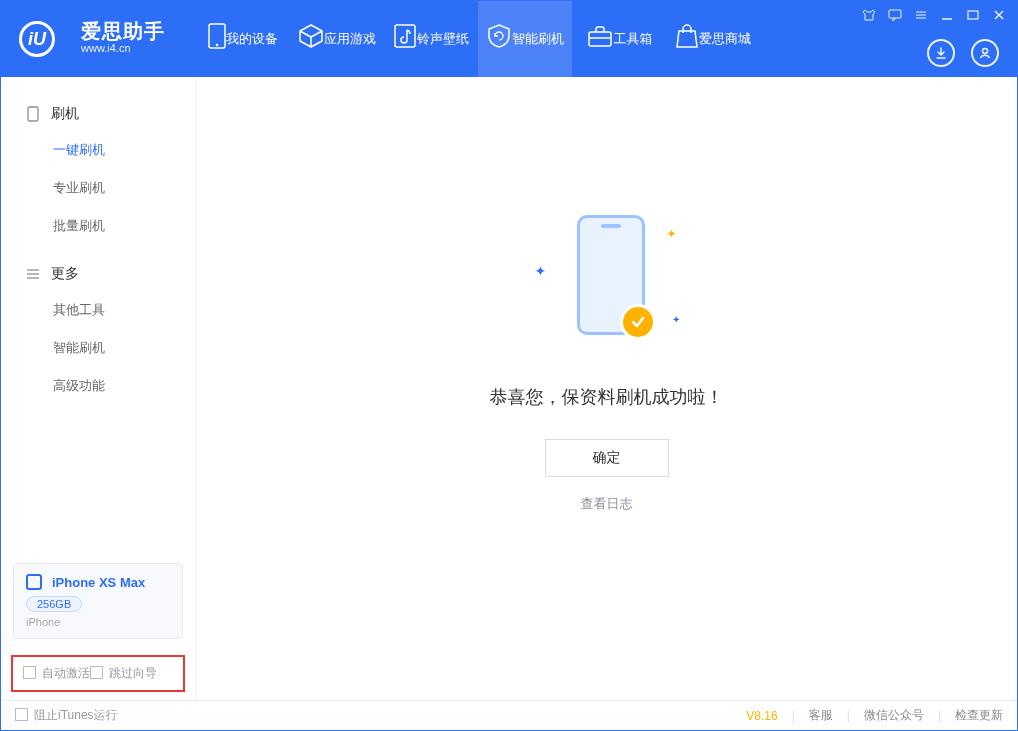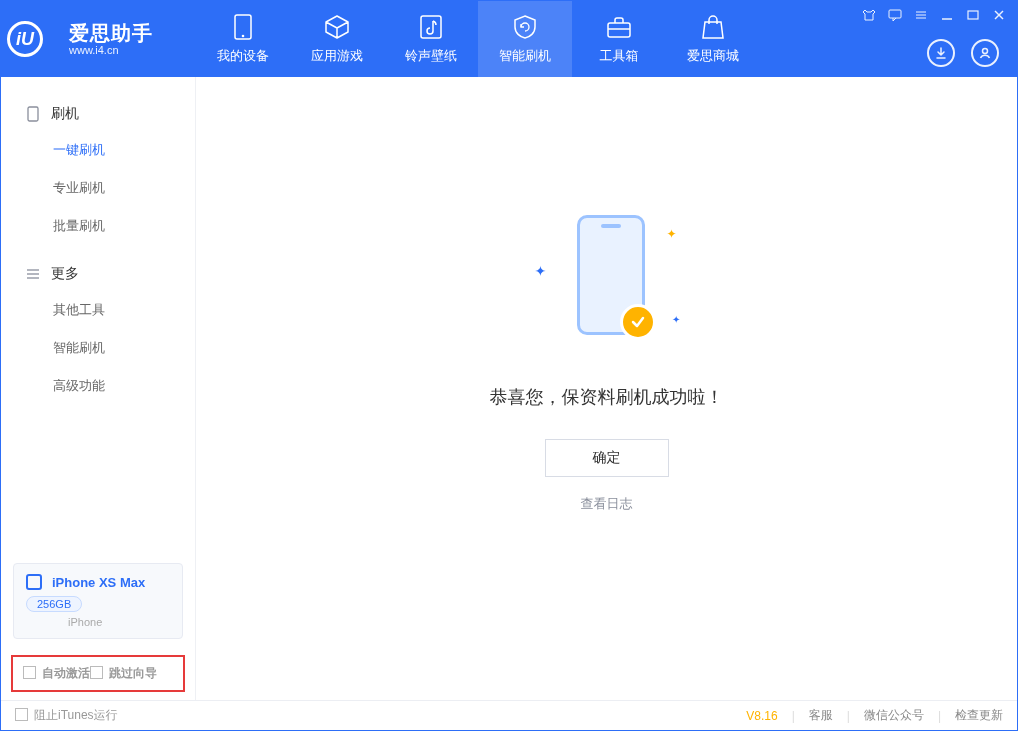--- a/index.html
+++ b/index.html
@@ -18,22 +18,22 @@
     
     .header {
       height: 76px;
       background: linear-gradient(to right, #2d6ef7, #2d6ef7);
       display: flex;
       align-items: center;
       position: relative;
     }
     .logo-section {
       display: flex;
-      align-items: center;
-      padding-left: 6px;
+      align-items: flex-start;
+      padding-left: 18px;
       width: 195px;
     }
     .logo-circle {
       width: 36px;
       height: 36px;
       border-radius: 50%;
       border: 3px solid #fff;
       display: flex;
       align-items: center;
       justify-content: center;
@@ -59,21 +59,21 @@
       margin-top: 2px;
     }
     .nav-tabs {
       display: flex;
       height: 100%;
     }
     .nav-tab {
       width: 94px;
       height: 100%;
       display: flex;
-      flex-direction: column;
+      flex-direction: row;
       align-items: center;
       justify-content: center;
       color: #fff;
       cursor: pointer;
       font-size: 13px;
     }
     .nav-tab.active {
       background: rgba(255,255,255,.15);
     }
     .nav-tab .icon {
@@ -216,31 +216,29 @@
       color: #2d6ef7;
       border-radius: 10px;
       padding: 1px 10px;
       font-size: 11px;
       background: #eef4ff;
     }
     .device-type {
       margin-top: 4px;
       font-size: 11px;
       color: #aaa;
-      margin-left: 42px;
     }
     .bottom-checkboxes {
       border: 2px solid #e63a3a;
       margin: 4px 10px 8px 10px;
       padding: 8px 10px;
       display: flex;
       align-items: flex-end;
       font-size: 12px;
       color: #999;
-      font-weight: bold;
     }
     .cbx {
       width: 13px;
       height: 13px;
       border: 1px solid #bbb;
       display: inline-block;
       margin-right: 6px;
       vertical-align: -2px;
     }
     

